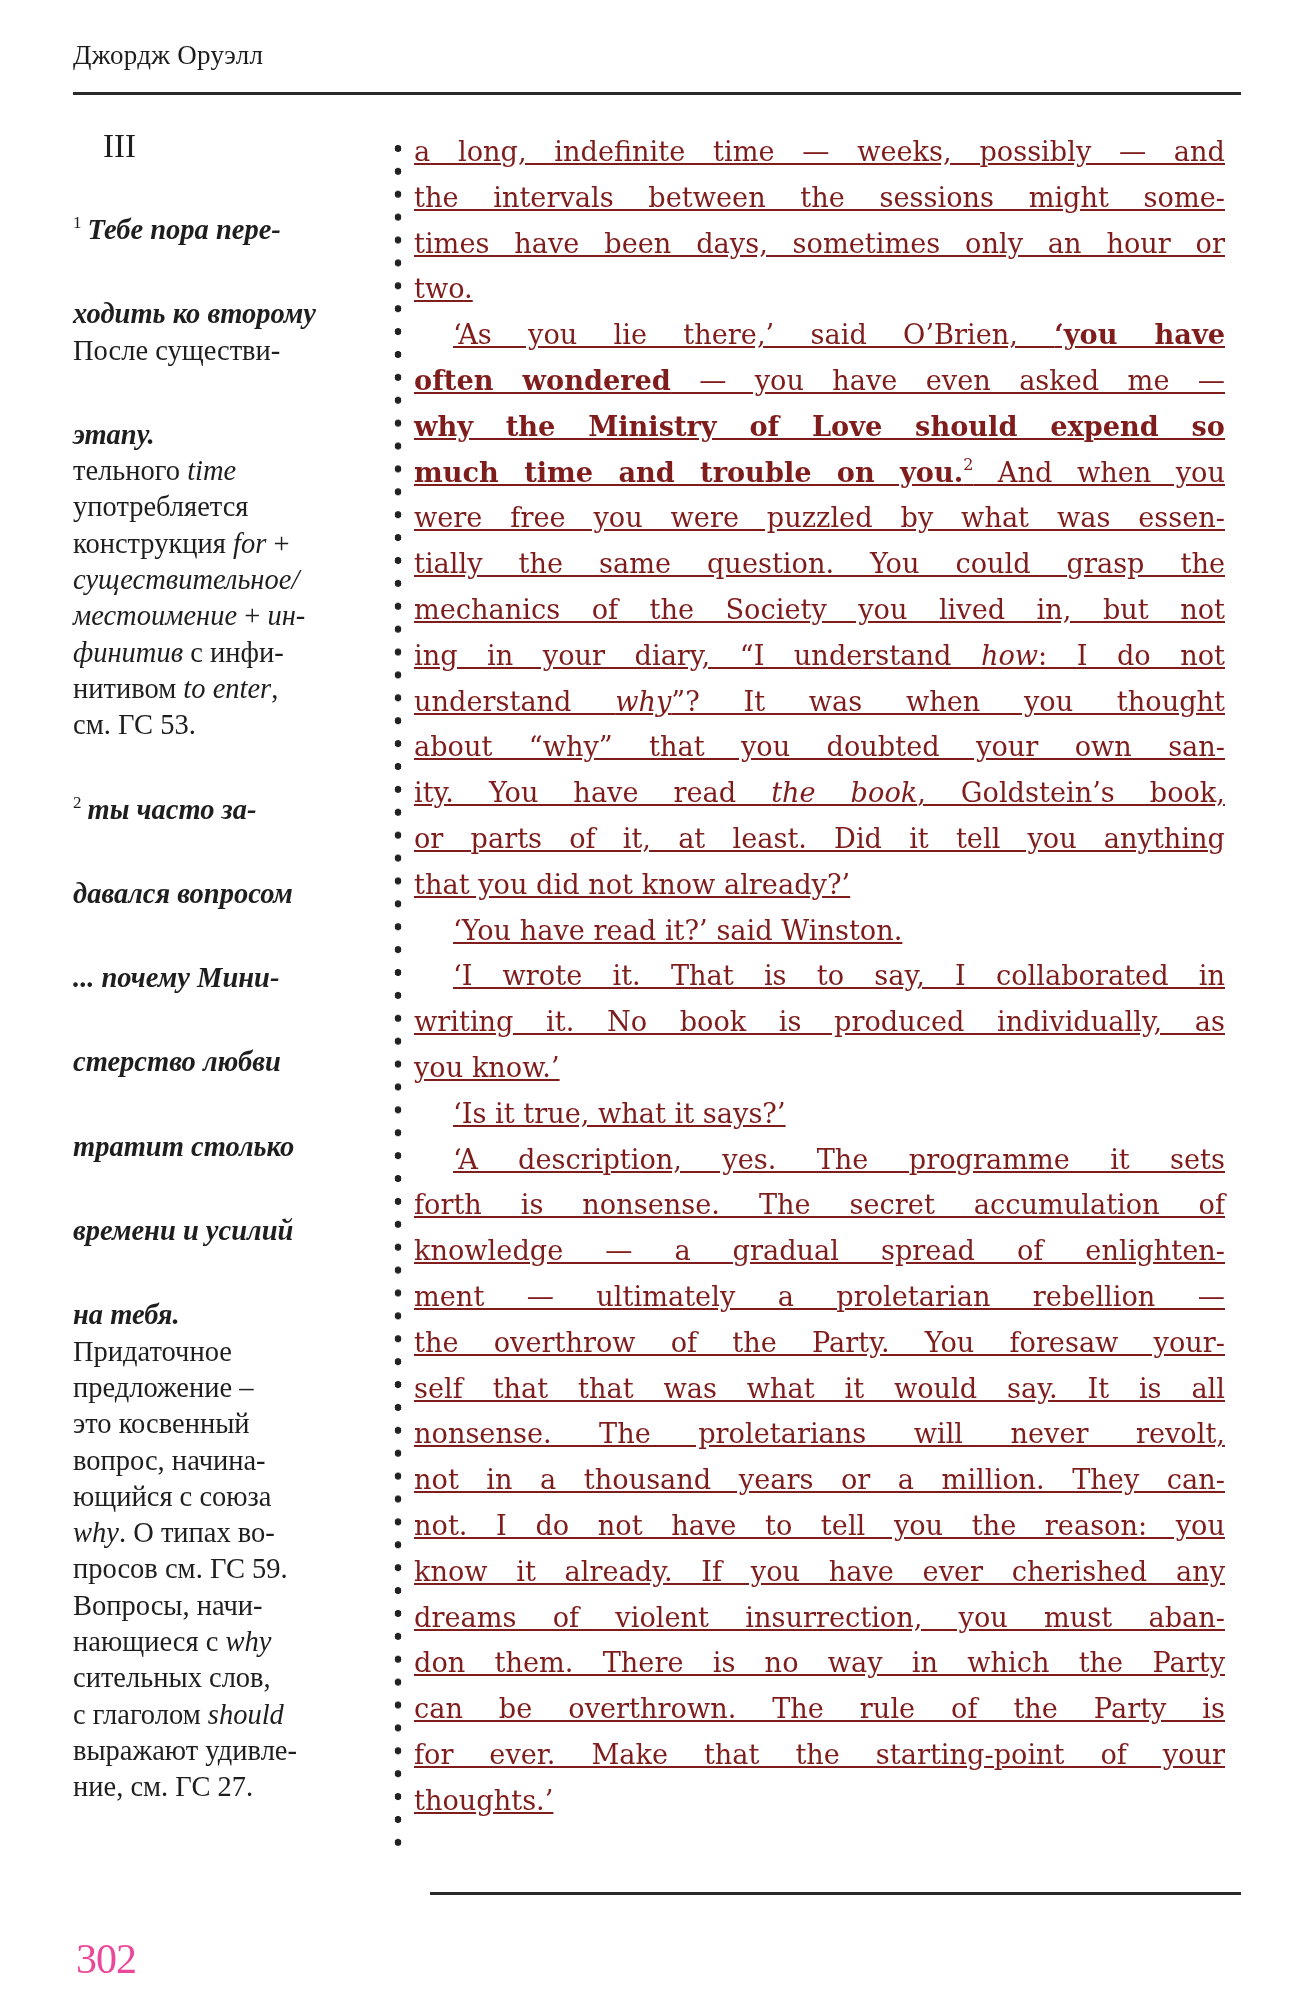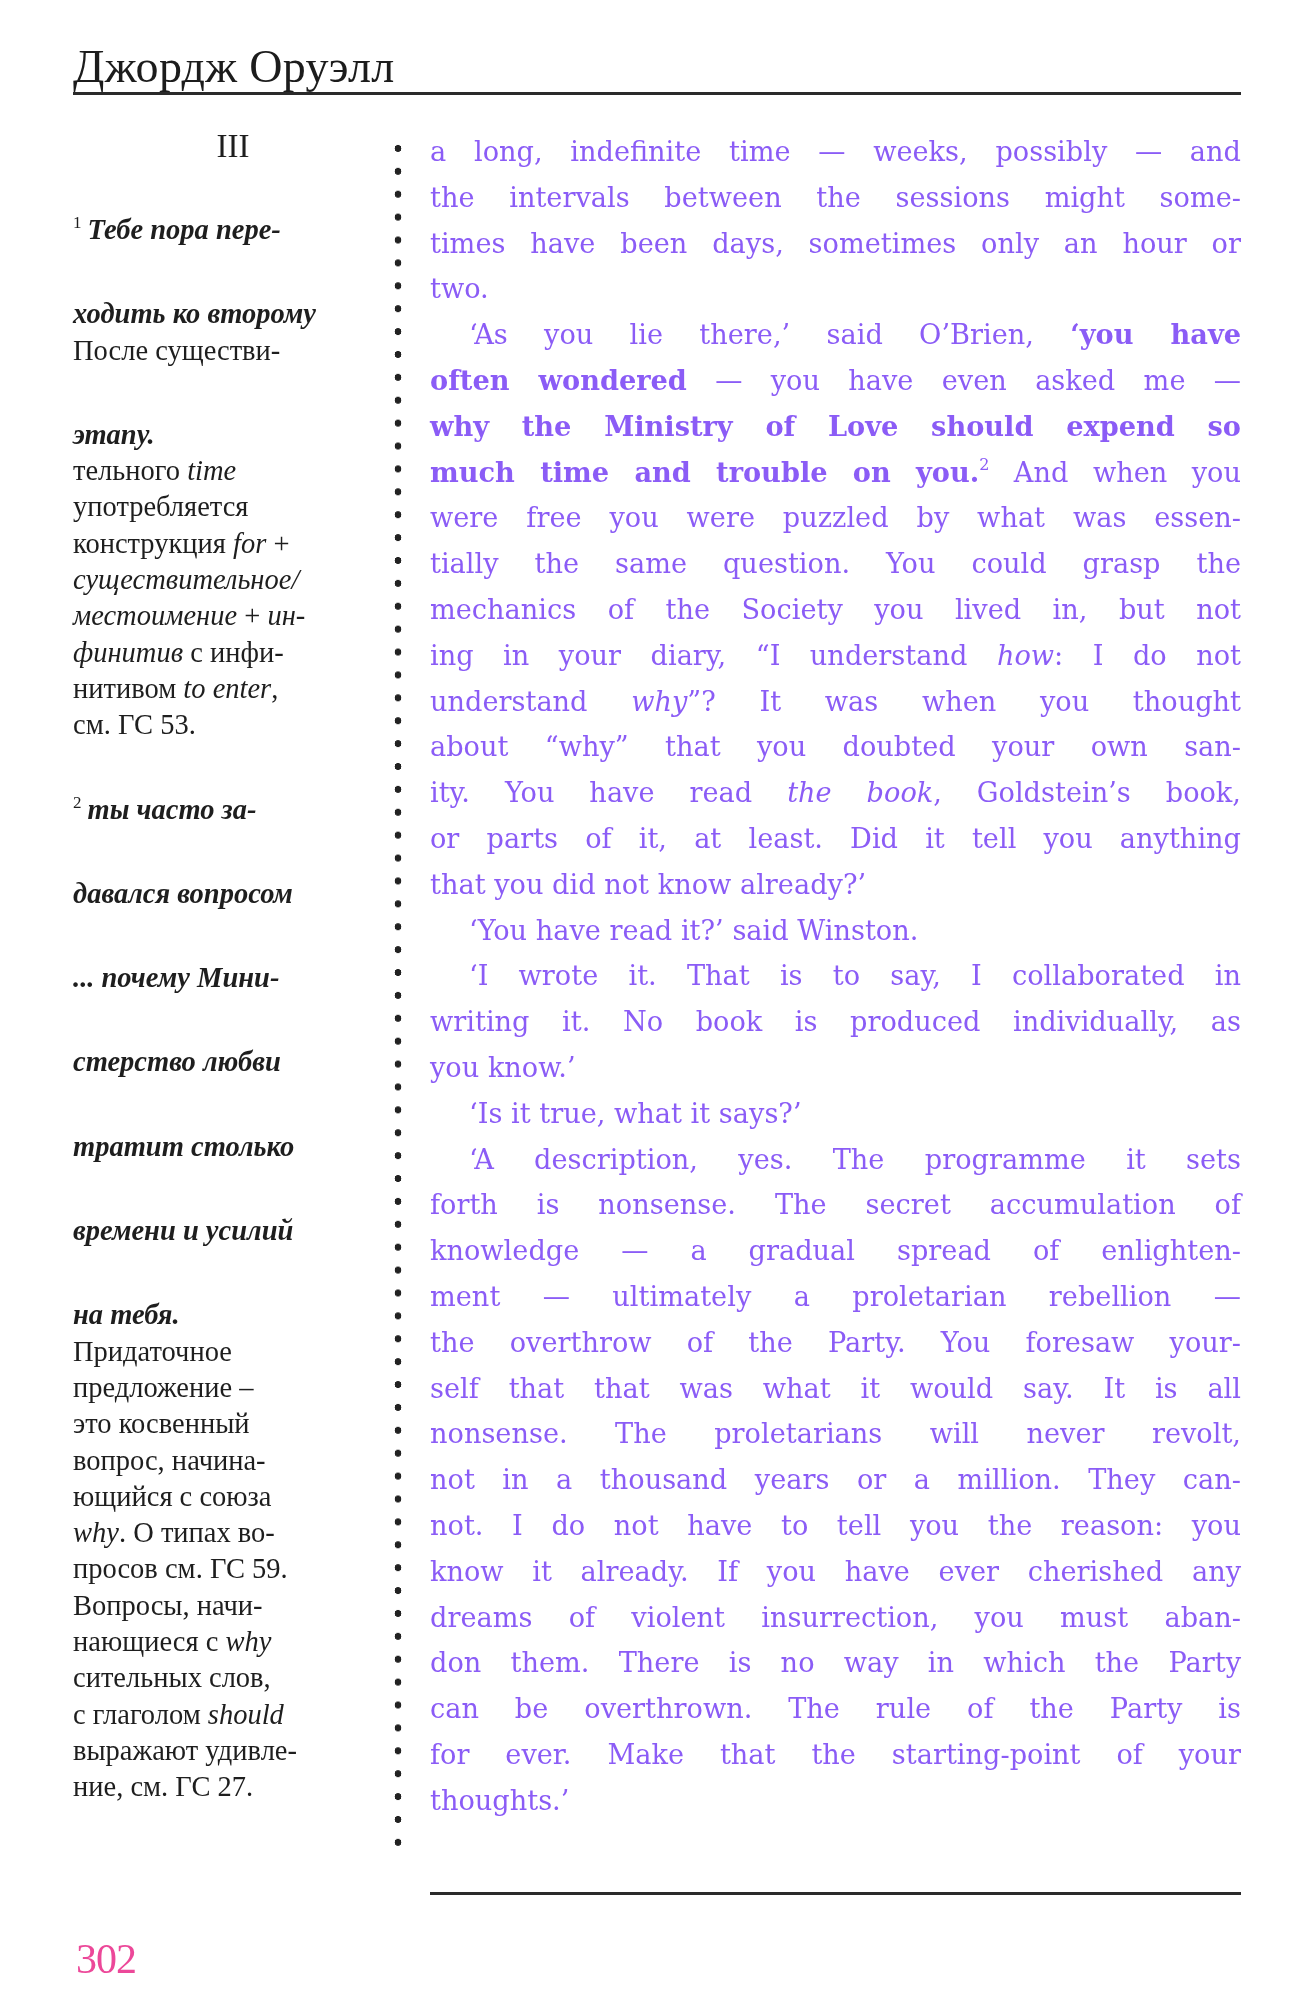--- a/index.html
+++ b/index.html
@@ -1,42 +1,42 @@
 <!DOCTYPE html>
 <html><head>
 <meta charset="utf-8">
 <style>
   html, body { margin: 0; padding: 0; background: #ffffff; }
   body { width: 1294px; height: 2000px; position: relative; overflow: hidden; color: #1a1a1a; }
   .running-head {
     position: absolute; left: 73px; top: 40px;
-    font-family: "Liberation Serif", serif; font-size: 46px; color: #1c1c1c;
+    font-family: "Liberation Serif", serif; font-size: 27px; color: #1c1c1c;
     letter-spacing: 0.3px;
   }
   .head-rule { position: absolute; left: 73px; top: 92px; width: 1168px; height: 3px; background: #2a2a2a; }
 
   .sidebar {
     position: absolute; left: 73px; top: 126px; width: 290px;
     font-family: "Liberation Serif", serif; font-size: 28.5px; line-height: 36.3px; color: #1e1e1e;
   }
-  .sidebar .chapter { text-align: center; font-size: 33px; padding-left: 30px; line-height: 40px; margin-bottom: -2px; }
+  .sidebar .chapter { font-size: 33px; padding-left: 30px; line-height: 40px; margin-bottom: -2px; }
   .sidebar .note-head { font-weight: bold; font-style: italic; margin-top: 48px; }
   .sidebar sup { font-size: 17px; vertical-align: 11px; line-height: 0; font-weight: normal; font-style: normal; margin-right: 6px; }
   .sidebar i { font-style: italic; }
   .sidebar .line { display: block; white-space: nowrap; }
 
   .dots {
     position: absolute; left: 393px; top: 137px; width: 10px; height: 1710px;
     background-image: radial-gradient(circle, #222 3.2px, transparent 3.6px);
     background-size: 10px 22.9px; background-repeat: repeat-y;
   }
 
   .main {
-    position: absolute; left: 430px; top: 129px; width: 811px;
-    font-family: "DejaVu Serif", serif; font-size: 27.2px; line-height: 45.8px; color: #8b5cf6;
+    position: absolute; left: 414px; top: 129px; width: 811px;
+    font-family: "DejaVu Serif", serif; font-size: 27.2px; line-height: 45.8px; color: #7f1d1d; text-decoration: underline;
   }
   .main .ln { display: block; white-space: nowrap; text-align: justify; text-align-last: justify; height: 45.8px; overflow: visible; }
   .main .ln.last { text-align-last: left; }
   .main .ln.indent { padding-left: 39px; }
   .main b { font-weight: bold; }
   .main i { font-style: italic; }
   .main sup { font-size: 16px; vertical-align: 12px; line-height: 0; }
 
   .foot-rule { position: absolute; left: 430px; top: 1892px; width: 811px; height: 3px; background: #2a2a2a; }
   .page-number {

